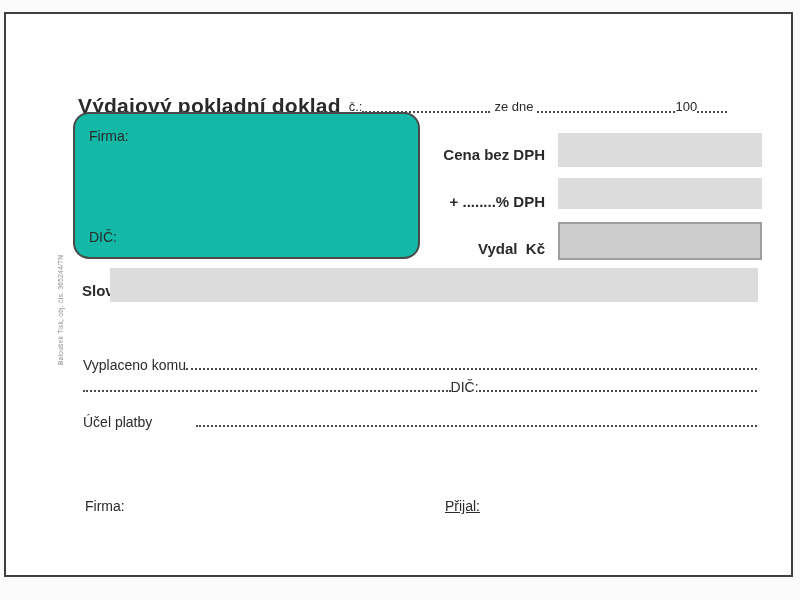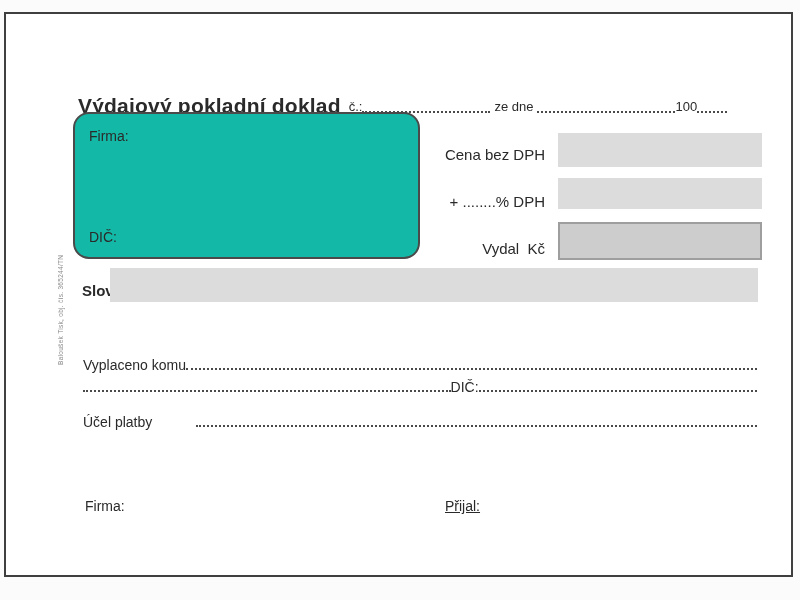--- a/index.html
+++ b/index.html
@@ -42,21 +42,21 @@
   .header .dotline{flex:none;}
   
   .firma-box{
     left:73px;top:112px;width:347px;height:147px;
     border:2px solid #4a4a4a;border-radius:16px;
     background:#14b8a6;
   }
   .firma-label{left:14px;top:14px;font-size:14px;}
   .dic-label{left:14px;bottom:12px;font-size:14px;}
   
-  .amt-label{font-size:15px;font-weight:normal;text-align:right;width:200px;right:255px;}
+  .amt-label{font-size:15px;font-weight:bold;text-align:right;width:200px;right:255px;}
   .amt-box{left:558px;width:204px;background:var(--gray-fill);}
   .amt-box.total{background:var(--total-fill);border:2px solid var(--total-border);}
   
   .slovy-label{left:82px;top:282px;font-size:15px;font-weight:bold;}
   .slovy-bar{left:110px;top:268px;width:648px;height:34px;background:var(--gray-fill);}
   
   .dotrow{display:flex;align-items:baseline;font-size:14px;}
   .dotrow .dotline{flex:1;}
   .row-paidto{left:83px;top:332px;width:674px;margin-top:24px;}
   .row-dic{left:83px;top:378px;width:674px;}

